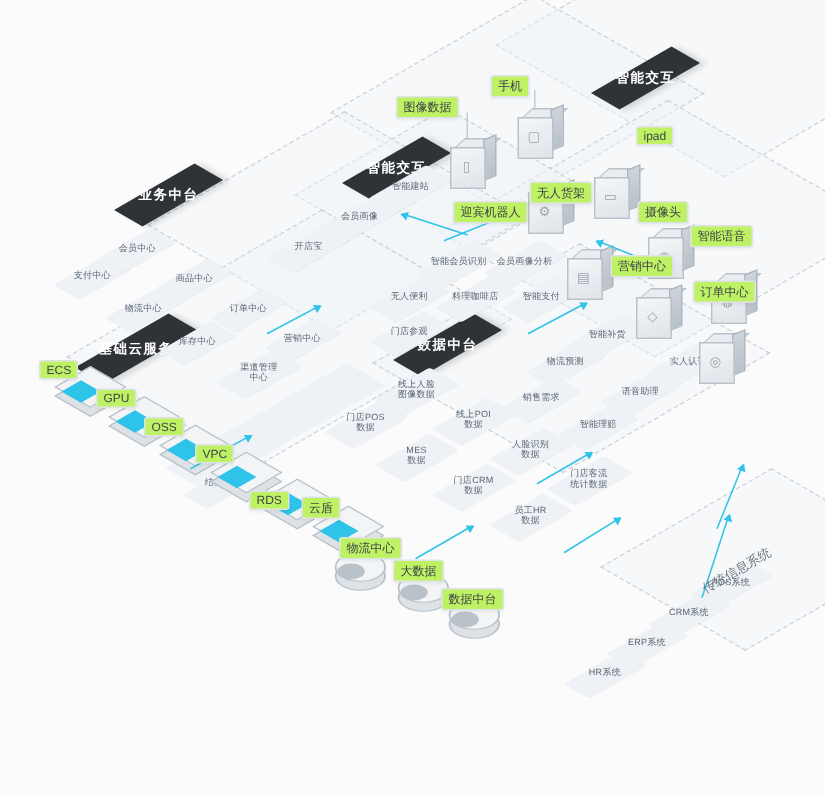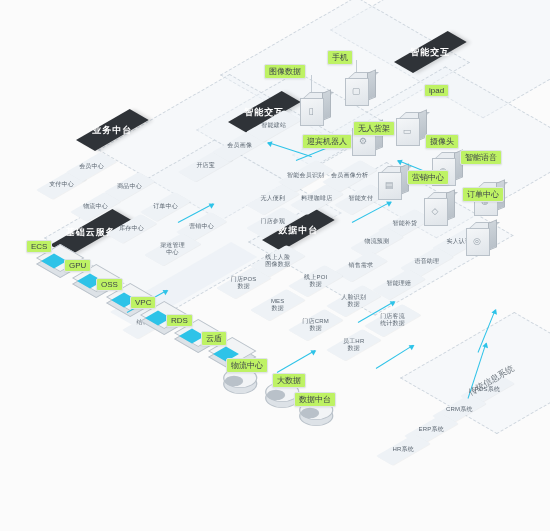--- a/index.html
+++ b/index.html
@@ -391,42 +391,42 @@
     <div class="topface"></div>
     <div class="core"></div>
   </div>
   <div class="callout" style="left:130px;top:296px;">VPC</div>
 
   <div class="puck" style="left:174px;top:333px;">
     <div class="botface"></div>
     <div class="topface"></div>
     <div class="core"></div>
   </div>
-  <div class="callout" style="left:166px;top:314px;">RDS</div>
+  <div class="callout" style="left:166px;top:327px;">RDS</div>
 
   <div class="puck" style="left:208px;top:351px;">
     <div class="botface"></div>
     <div class="topface"></div>
     <div class="core"></div>
   </div>
   <div class="callout" style="left:201px;top:331px;">云盾</div>
 
   <div class="puck round" style="left:216px;top:378px;">
     <div class="botface"></div>
     <div class="topface"></div>
     <div class="core" style="background:#b9c1c9;"></div>
   </div>
   <div class="callout" style="left:226px;top:358px;">物流中心</div>
 
   <div class="puck round" style="left:258px;top:392px;">
     <div class="botface"></div>
     <div class="topface"></div>
     <div class="core" style="background:#b9c1c9;"></div>
   </div>
-  <div class="callout" style="left:262px;top:373px;margin-left:10px;">大数据</div>
+  <div class="callout" style="left:262px;top:373px;">大数据</div>
 
   <div class="puck round" style="left:292px;top:410px;">
     <div class="botface"></div>
     <div class="topface"></div>
     <div class="core" style="background:#b9c1c9;"></div>
   </div>
   <div class="callout" style="left:294px;top:392px;">数据中台</div>
 
   <div class="arrow" style="left:178px;top:222px;width:40px;transform:rotate(-28deg);"></div>
   <div class="arrow" style="left:127px;top:312px;width:46px;transform:rotate(-29deg);"></div>

